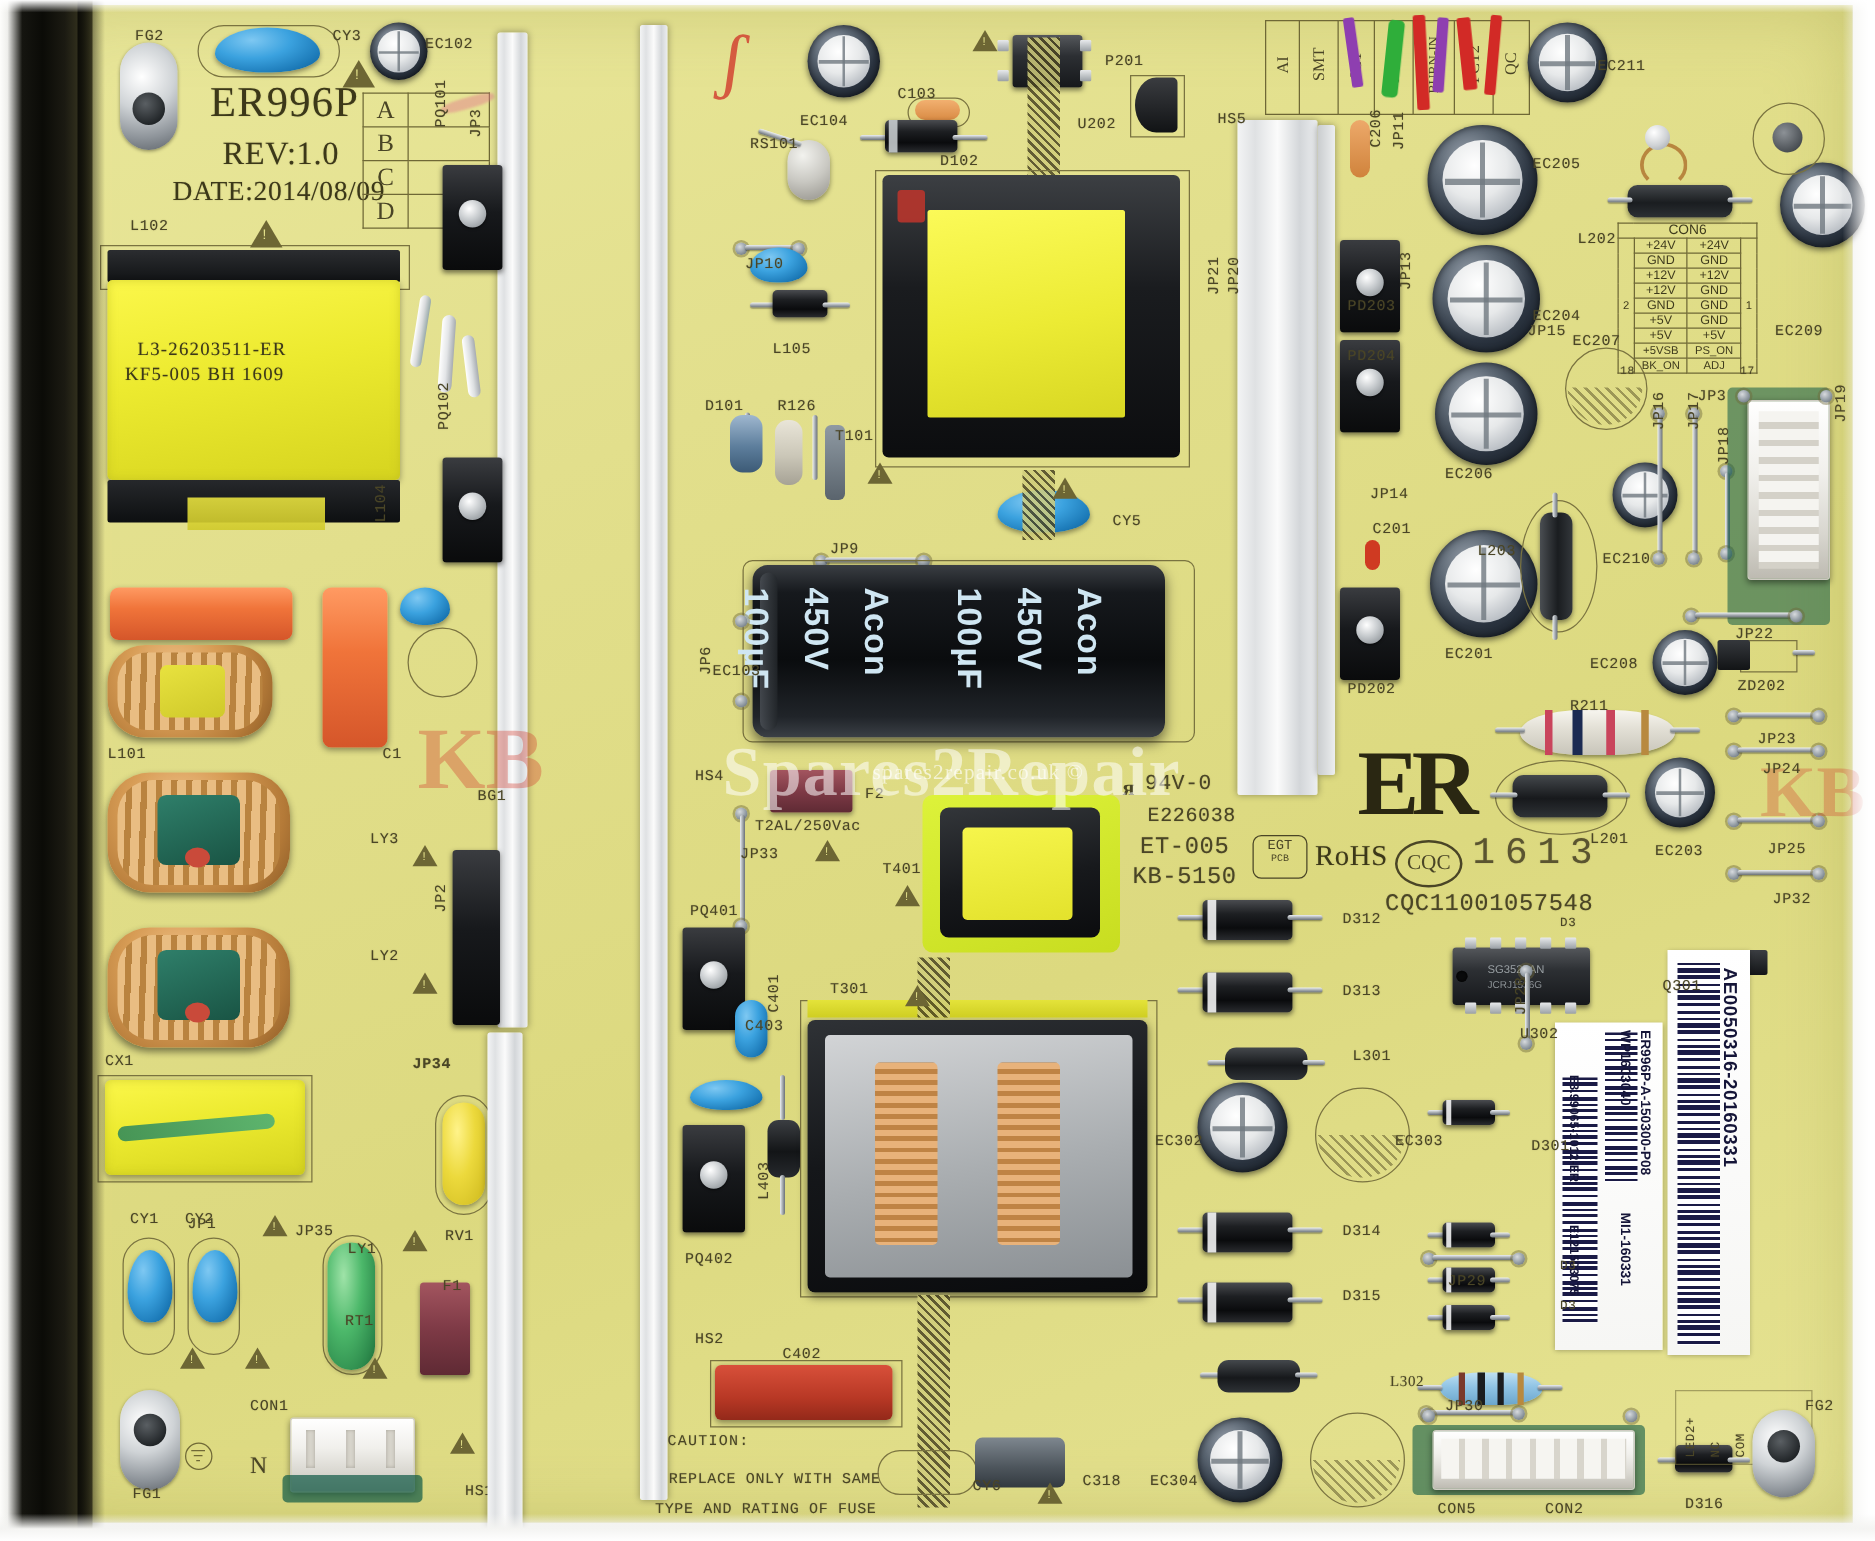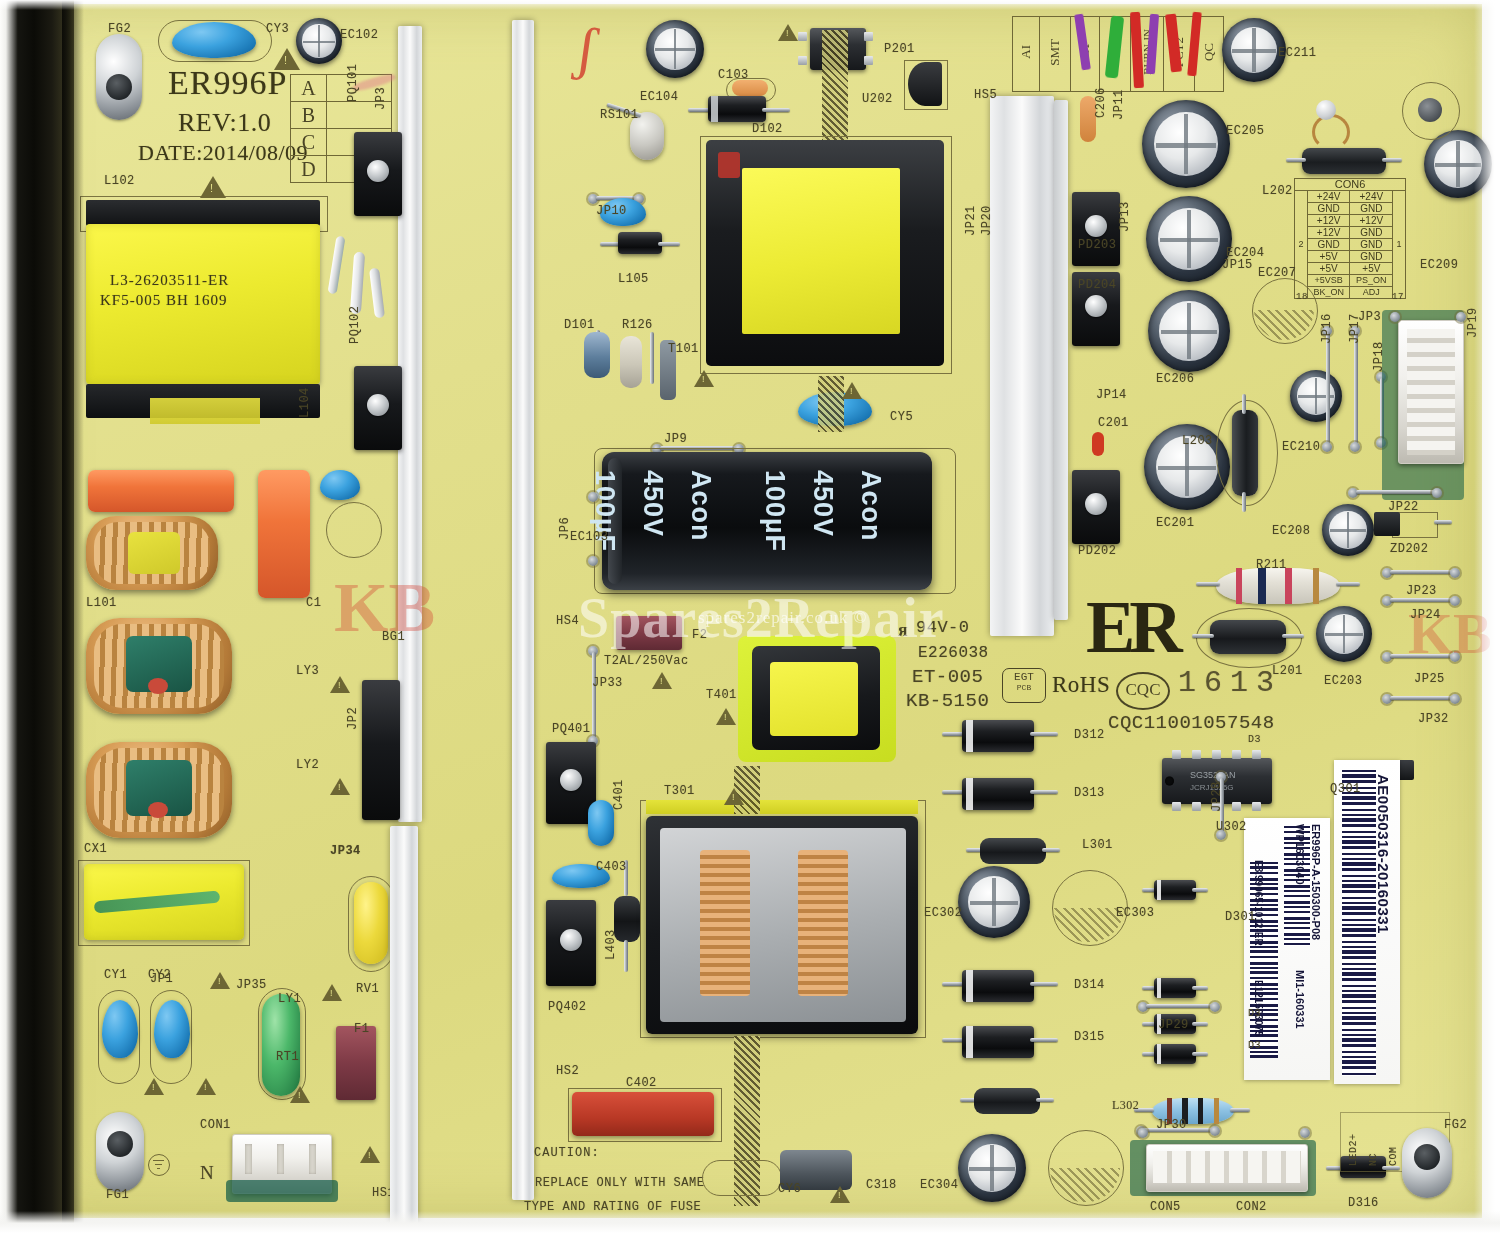--- a/index.html
+++ b/index.html
@@ -813,21 +813,21 @@
       <div class="silk sm rot" style="left: 558px; top: 540px;">JP6</div>
       <div class="silk sm" style="left: 556px; top: 614px;">HS4</div>
       <div class="silk sm" style="left: 592px; top: 676px;">JP33</div>
       <div class="silk sm" style="left: 692px; top: 628px;">F2</div>
       <div class="silk sm" style="left: 604px; top: 654px;">T2AL/250Vac</div>
       <div class="silk sm" style="left: 706px; top: 688px;">T401</div>
       <div class="silk sm" style="left: 664px; top: 784px;">T301</div>
       <div class="silk sm" style="left: 552px; top: 722px;">PQ401</div>
       <div class="silk sm" style="left: 548px; top: 1000px;">PQ402</div>
       <div class="silk sm rot" style="left: 612px; top: 810px;">C401</div>
-      <div class="silk sm" style="left: 596px; top: 860px;">C403</div>
+      <div class="silk sm" style="left: 596px; top: 814px;">C403</div>
       <div class="silk sm rot" style="left: 604px; top: 960px;">L403</div>
       <div class="silk sm" style="left: 556px; top: 1064px;">HS2</div>
       <div class="silk sm" style="left: 626px; top: 1076px;">C402</div>
       <div class="silk sm" style="left: 778px; top: 1182px;">CY6</div>
       <div class="silk sm" style="left: 866px; top: 1178px;">C318</div>
       <div class="silk sm" style="left: 924px; top: 906px;">EC302</div>
       <div class="silk sm" style="left: 1116px; top: 906px;">EC303</div>
       <div class="silk sm" style="left: 920px; top: 1178px;">EC304</div>
       <div class="silk sm" style="left: 1278px; top: 46px;">EC211</div>
       <div class="silk sm" style="left: 1226px; top: 124px;">EC205</div>

